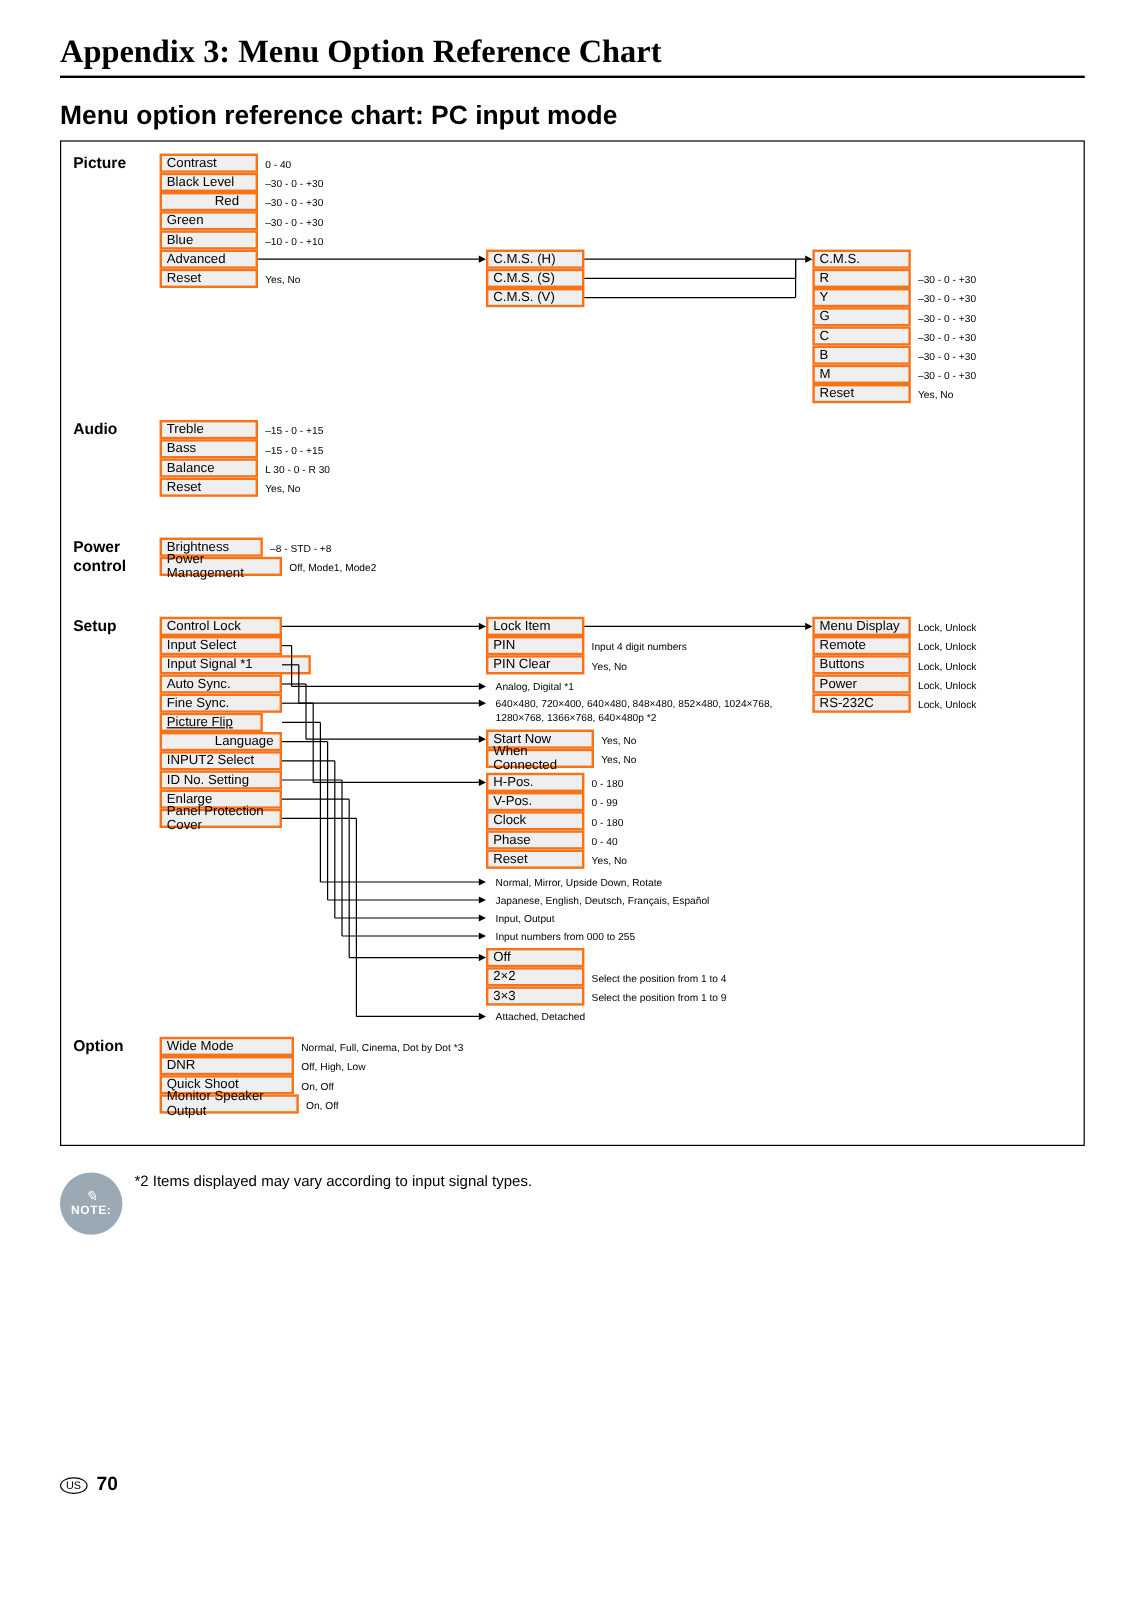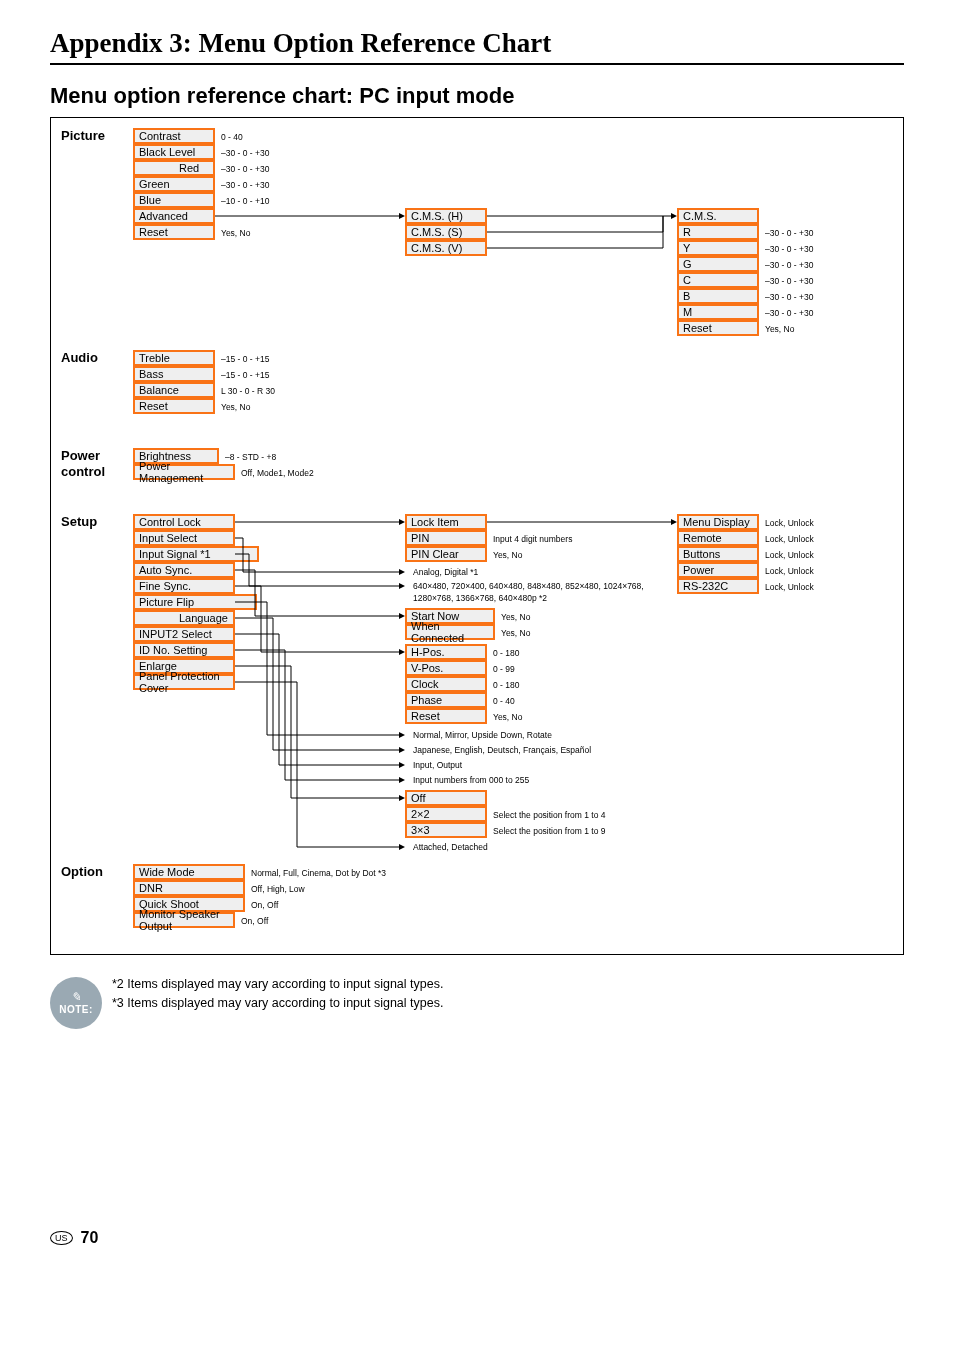--- a/index.html
+++ b/index.html
@@ -294,21 +294,21 @@
         <div class="cellrow">
             <div class="box" style="width:126px;">Input Signal *1</div>
           </div>
         <div class="cellrow">
             <div class="box" style="width:102px;">Auto Sync.</div>
           </div>
         <div class="cellrow">
             <div class="box" style="width:102px;">Fine Sync.</div>
           </div>
         <div class="cellrow">
-            <div class="box" style="width:124px;">Picture Flip</div>
+            <div class="box" style="width:86px;text-decoration:underline;">Picture Flip</div>
           </div>
         <div class="cellrow">
             <div class="box" style="width:102px;padding-left:44px;">Language</div>
           </div>
         <div class="cellrow">
             <div class="box" style="width:102px;">INPUT2 Select</div>
           </div>
         <div class="cellrow">
             <div class="box" style="width:102px;">ID No. Setting</div>
           </div>
@@ -500,38 +500,37 @@
           </div>
         <div class="cellrow">
             <div class="box" style="width:112px;">DNR</div>
             <div class="valtxt">Off, High, Low</div>
           </div>
         <div class="cellrow">
             <div class="box" style="width:112px;">Quick Shoot</div>
             <div class="valtxt">On, Off</div>
           </div>
         <div class="cellrow">
-            <div class="box" style="width:102px;">Monitor Speaker Output</div>
+            <div class="box" style="width:116px;">Monitor Speaker Output</div>
             <div class="valtxt">On, Off</div>
           </div>
       </div>
     </div>
   </div>
 
 </div>
 
 <div class="notes-wrap">
   <div class="note-badge">
     <div class="note-circle">
       <div class="pencil">✎</div>
       <div class="ntxt">NOTE:</div>
     </div>
   </div>
   <div class="notes-list">
     <div>*2 Items displayed may vary according to input signal types.</div>
-    <div>*3 Items displayed may vary according to input signal types.</div>
   </div>
 </div>
 
 <div class="footer">
   <span class="us-oval">US</span>
   <span class="pagenum">70</span>
 </div>
 
 </body></html>

